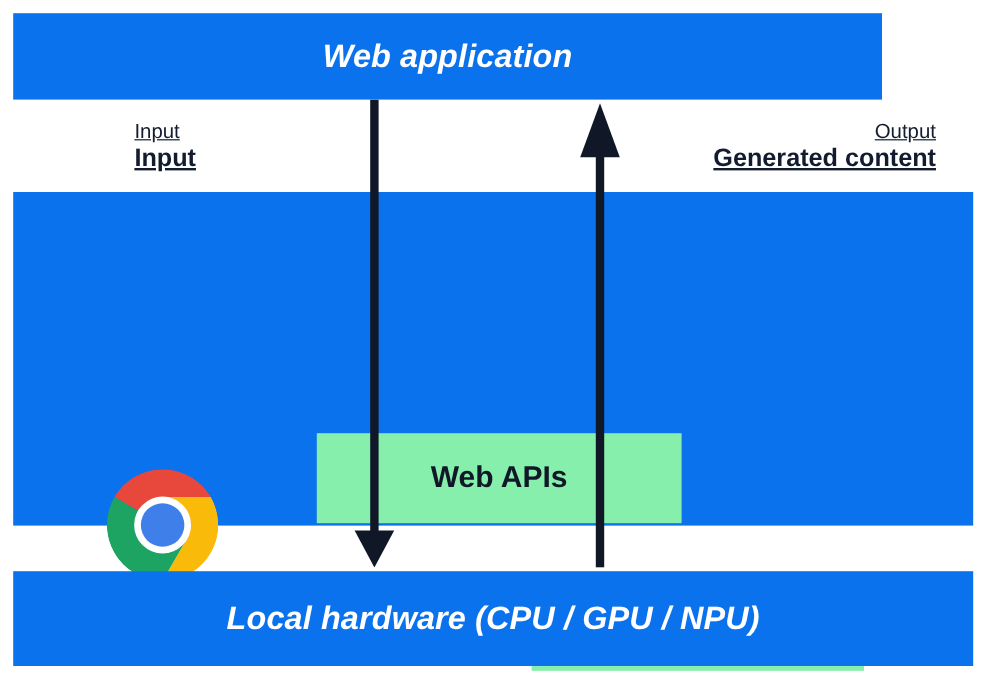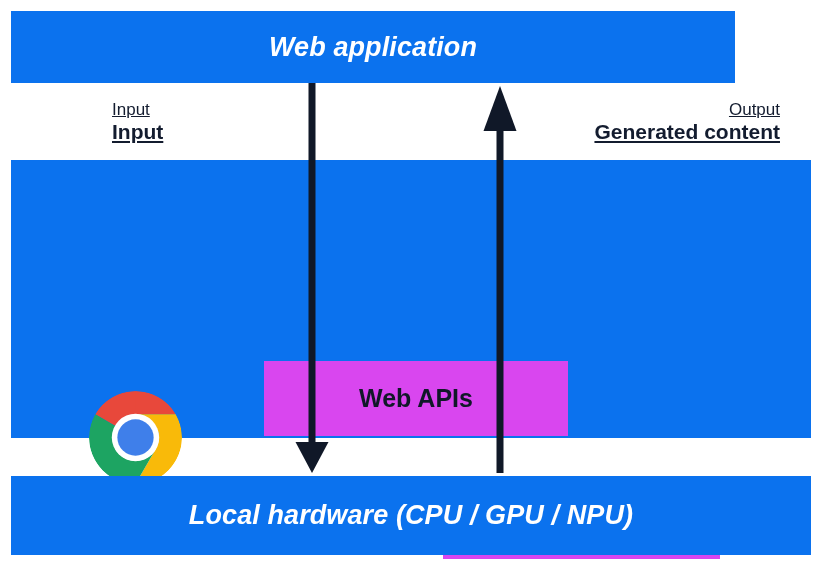--- a/index.html
+++ b/index.html
@@ -130,21 +130,21 @@
     color: #ffffff;
     font-size: 24px;
     font-weight: 700;
     line-height: 1;
     white-space: nowrap;
   }
 
   
   .yellow-box {
     position: absolute;
-    background: #d946ef;
+    background: #86efac;
     display: flex;
     align-items: center;
     justify-content: center;
     text-align: center;
   }
   .yellow-box .box-label {
     color: #101828;
     font-weight: 700;
     line-height: 1.16;
   }

